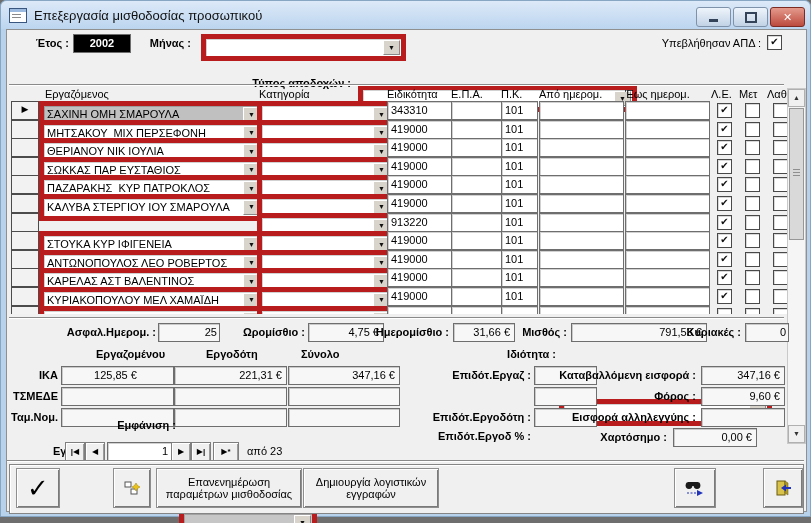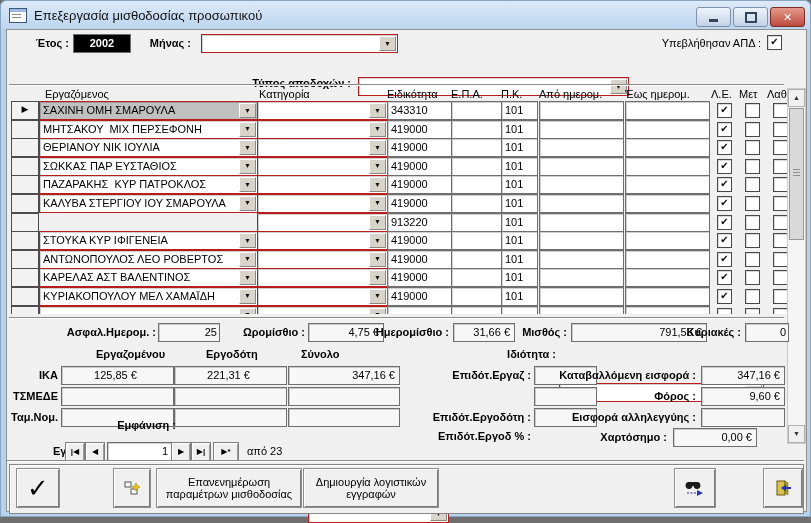--- a/index.html
+++ b/index.html
@@ -26,21 +26,21 @@
 
   .abs{position:absolute;}
   .lbl{font-weight:bold;white-space:nowrap;}
   .lbl-n{white-space:nowrap;}
   .r{text-align:right;}
   .inp{background:#f7f7f7;border:1px solid #6e6e6e;box-shadow:inset 1px 1px 0 rgba(0,0,0,.18);
        height:17px;line-height:16px;white-space:pre;overflow:hidden;}
   .num{text-align:right;padding-right:4px;}
   .num-g{text-align:right;padding-right:2px;}
   .sel-year{background:#000;color:#fff;text-align:center;font-weight:bold;}
-  .combo{background:#fff;border:1px solid #b91c1c;box-shadow:inset 1px 1px 0 rgba(0,0,0,.18);
+  .combo{background:#fff;border:5px solid #b91c1c;box-shadow:inset 1px 1px 0 rgba(0,0,0,.18);
          height:17px;line-height:16px;position:relative;padding-left:3px;white-space:pre;overflow:hidden;}
   .combo .cbtn{position:absolute;right:1px;top:1px;bottom:1px;width:15px;background:#d8d4cc;
          border:1px solid #888;border-top-color:#fff;border-left-color:#fff;
          display:flex;align-items:center;justify-content:center;font-size:7px;color:#111;}
   .combo.gray{background:#c6c6c6;}
   .cb{width:13px;height:13px;background:#fff;border:1px solid #494949;box-shadow:inset 1px 1px 0 rgba(0,0,0,.15);
       font-size:10px;line-height:11px;text-align:center;color:#111;}
   .cb.checked::after{content:"✔";}
   .hsep{height:0;border-top:1px solid #8a8a8a;border-bottom:1px solid #ffffff;}
 
@@ -334,21 +334,21 @@
   <div class="abs lbl" style="left:205px;top:347px;">Εργοδότη</div>
   <div class="abs lbl" style="left:300px;top:347px;">Σύνολο</div>
   <div class="abs lbl r" style="left:478px;top:347px;width:77px;">Ιδιότητα :</div>
   <div class="abs combo" style="left:558px;top:344px;width:200px;">
     
     <span class="cbtn">▼</span>
   </div>
 
   <div class="abs lbl r" style="left:15px;top:368px;width:42px;">ΙΚΑ</div>
   <div class="abs inp num" style="left:60px;top:365px;width:107px;text-align:center;">125,85 €</div>
-  <div class="abs inp num" style="left:173px;top:365px;width:107px;text-align:center;">221,31 €</div>
+  <div class="abs inp num" style="left:173px;top:365px;width:107px;">221,31 €</div>
   <div class="abs inp num" style="left:287px;top:365px;width:106px;">347,16 €</div>
   <div class="abs lbl r" style="left:413px;top:368px;width:117px;">Επιδότ.Εργαζ :</div>
   <div class="abs inp num" style="left:533px;top:365px;width:57px;"></div>
   <div class="abs lbl r" style="left:540px;top:368px;width:155px;">Καταβαλλόμενη εισφορά :</div>
   <div class="abs inp num" style="left:700px;top:365px;width:78px;">347,16 €</div>
 
   <div class="abs lbl r" style="left:5px;top:389px;width:52px;">ΤΣΜΕΔΕ</div>
   <div class="abs inp num" style="left:60px;top:386px;width:107px;"></div>
   <div class="abs inp num" style="left:173px;top:386px;width:107px;"></div>
   <div class="abs inp num" style="left:287px;top:386px;width:106px;"></div>

